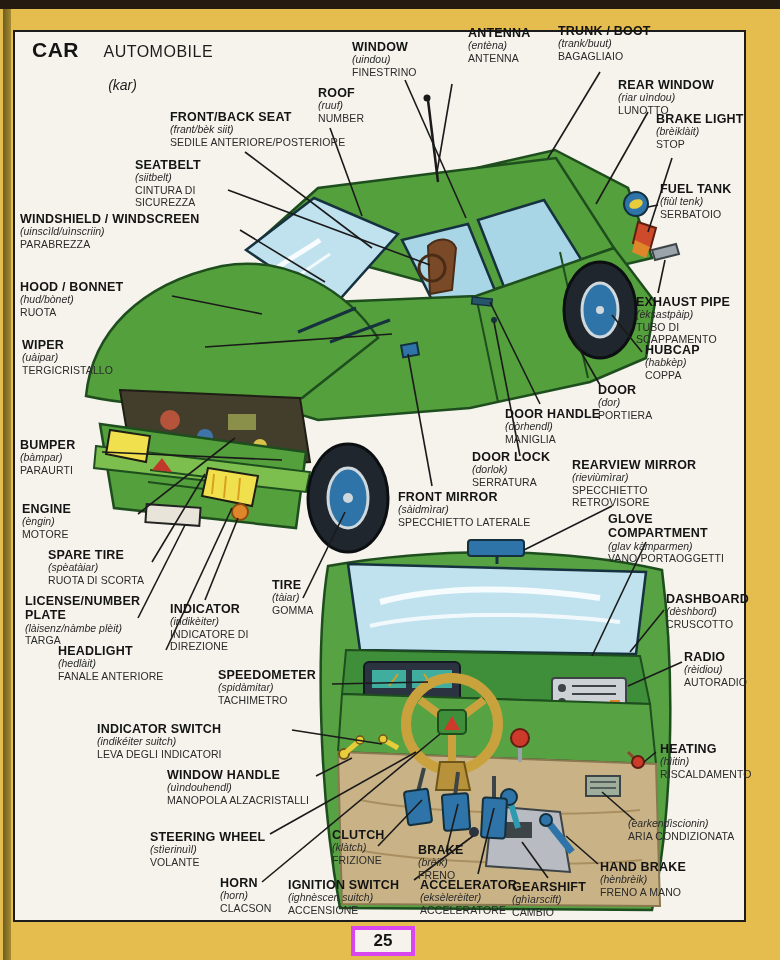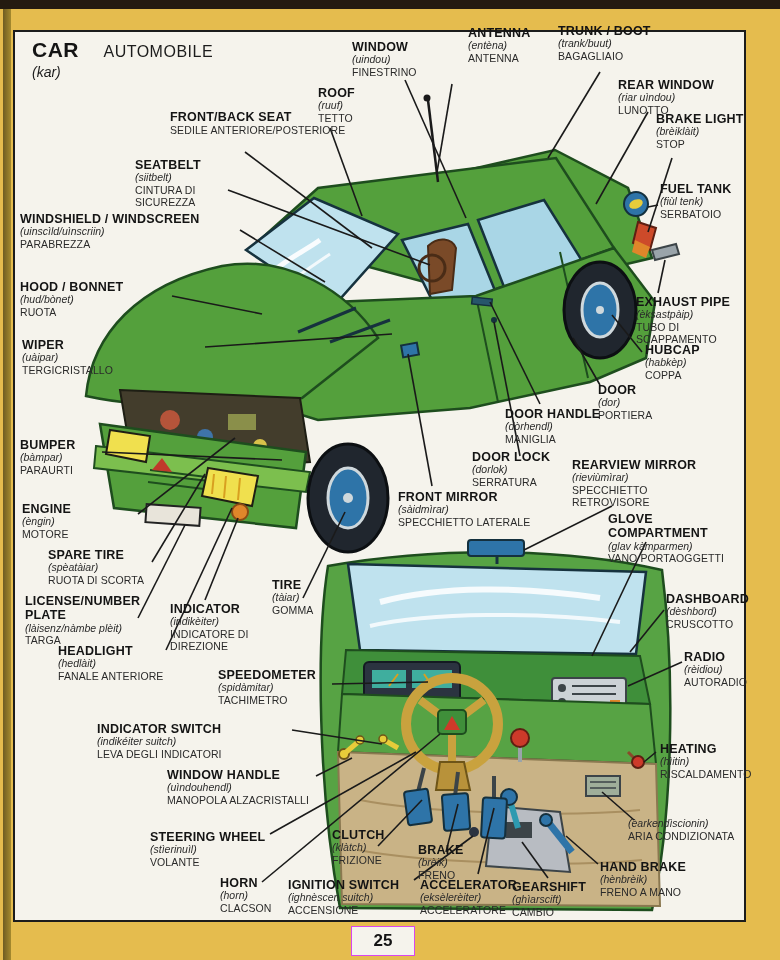--- a/index.html
+++ b/index.html
@@ -10,28 +10,28 @@
   }
   .top-strip { position:absolute; left:0; top:0; width:780px; height:9px; background:#241a10; z-index:4; }
   .left-strip { position:absolute; left:3px; top:9px; width:8px; height:951px;
     background:linear-gradient(90deg,#6e5c22,#a58a2e); z-index:4; }
   .panel {
     position:absolute; left:13px; top:30px; width:733px; height:892px;
     background:#f5f3ec; border:2px solid #1c1c1c; box-sizing:border-box; z-index:0;
   }
   .page-num {
     position:absolute; left:351px; top:926px; width:64px; height:30px;
-    background:#f5f3ec; border:1px solid #d946ef; box-sizing:border-box;
+    background:#f5f3ec; border:4px solid #d946ef; box-sizing:border-box;
     display:flex; align-items:center; justify-content:center;
     font-weight:700; font-size:17px; color:#141414; z-index:5;
   }
   .title-block { position:absolute; left:32px; top:38px; z-index:3; }
   .title-main { display:inline; font-size:21px; font-weight:700; color:#141414; letter-spacing:.5px; }
   .title-sub  { display:inline; font-size:16px; color:#1c1c1c; margin-left:20px; letter-spacing:.5px; }
-  .title-phon { font-style:italic; font-size:14px; color:#1c1c1c; margin-top:2px; }
+  .title-phon { font-style:italic; font-size:14px; color:#1c1c1c; margin-top:15px;text-align:center; }
   .illus { position:absolute; left:0; top:0; z-index:1; }
   .label { position:absolute; width:170px; line-height:1.14; z-index:3; }
   .term { font-weight:700; font-size:12.5px; color:#141414; letter-spacing:.2px; }
   .phon { font-style:italic; font-size:10.5px; color:#2a2a2a; }
   .ital { font-size:10.5px; color:#2a2a2a; margin-top:1px; letter-spacing:.1px; }
 </style>
 </head>
 <body>
 
 <div class="top-strip"></div>
@@ -210,24 +210,25 @@
   <div class="ital">BAGAGLIAIO</div>
 </div>
 <div class="label" style="left:618px;top:78px;width:125px">
   <div class="term">REAR WINDOW</div>
   <div class="phon">(riar uìndou)</div>
   <div class="ital">LUNOTTO</div>
 </div>
 <div class="label" style="left:318px;top:86px">
   <div class="term">ROOF</div>
   <div class="phon">(ruuf)</div>
-  <div class="ital">TETTO</div>
+  <div class="ital">NUMBER</div>
 </div>
 <div class="label" style="left:170px;top:110px;width:260px">
   <div class="term">FRONT/BACK SEAT</div>
+  <div class="phon">(frant/bèk siit)</div>
   <div class="ital">SEDILE ANTERIORE/POSTERIORE</div>
 </div>
 <div class="label" style="left:656px;top:112px;width:95px">
   <div class="term">BRAKE LIGHT</div>
   <div class="phon">(brèiklàit)</div>
   <div class="ital">STOP</div>
 </div>
 <div class="label" style="left:135px;top:158px;width:100px">
   <div class="term">SEATBELT</div>
   <div class="phon">(siitbelt)</div>

